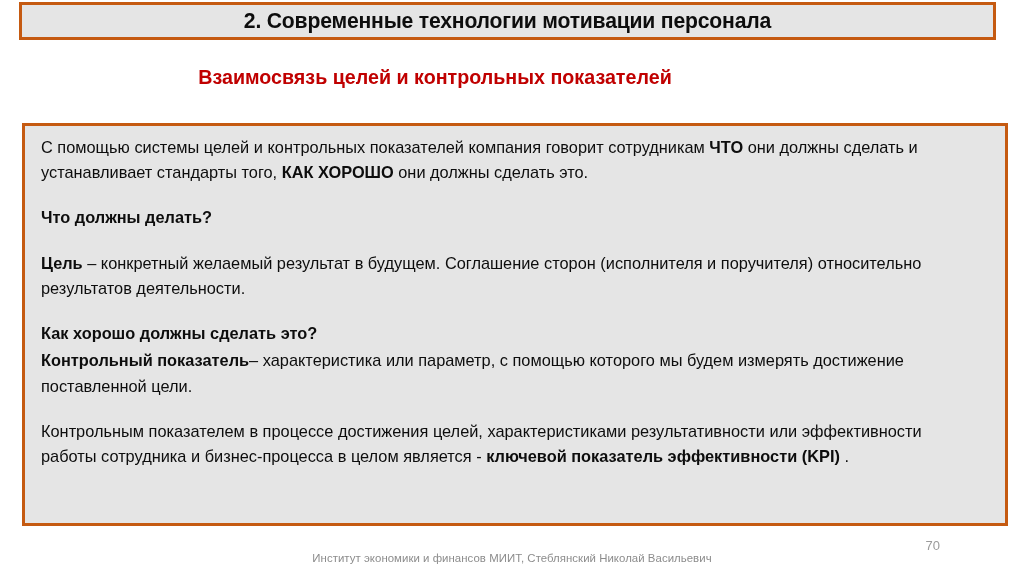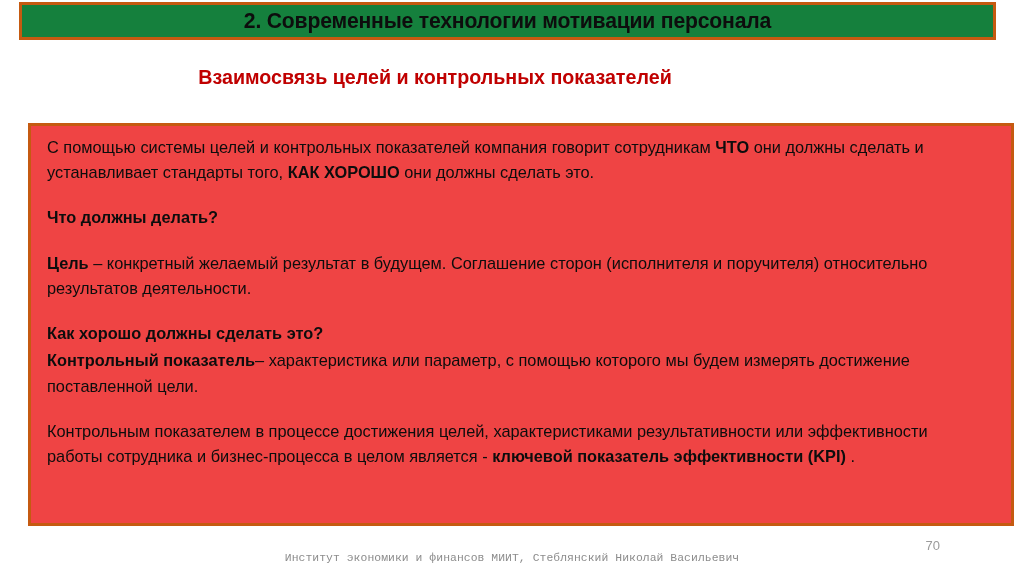--- a/index.html
+++ b/index.html
@@ -19,21 +19,21 @@
   }
 
   
   #title-banner {
     position: absolute;
     left: 19px;
     top: 2px;
     width: 977px;
     height: 38px;
     box-sizing: border-box;
-    background: #15803d;
+    background: #e5e5e5;
     border: 3px solid #c55a11;
     display: flex;
     align-items: center;
     justify-content: center;
   }
   #title-banner .title-text {
     font-size: 22.5px;
     font-weight: bold;
     color: #0d0d0d;
     letter-spacing: -0.2px;
@@ -55,26 +55,26 @@
     color: #c00000;
     white-space: nowrap;
     transform: scaleX(0.96);
     transform-origin: center center;
     line-height: 1.1;
   }
 
   
   #content-box {
     position: absolute;
-    left: 28px;
+    left: 22px;
     top: 123px;
     width: 986px;
     height: 403px;
     box-sizing: border-box;
-    background: #ef4444;
+    background: #e5e5e5;
     border: 3px solid #c55a11;
     padding: 9px 14px 0 16px;
   }
 
   .para {
     font-size: 16.6px;
     line-height: 1.52;
     color: #0d0d0d;
     margin: 0;
     transform: scaleX(0.985);
@@ -88,21 +88,20 @@
   
   #footer-note {
     position: absolute;
     left: 0;
     top: 552px;
     width: 1024px;
     text-align: center;
     font-size: 11.4px;
     color: #8c8c8c;
     letter-spacing: 0.05px;
-    font-family: Liberation Mono, monospace;
   }
   #page-number {
     position: absolute;
     left: 900px;
     top: 538px;
     width: 40px;
     text-align: right;
     font-size: 13px;
     color: #9b9b9b;
   }

